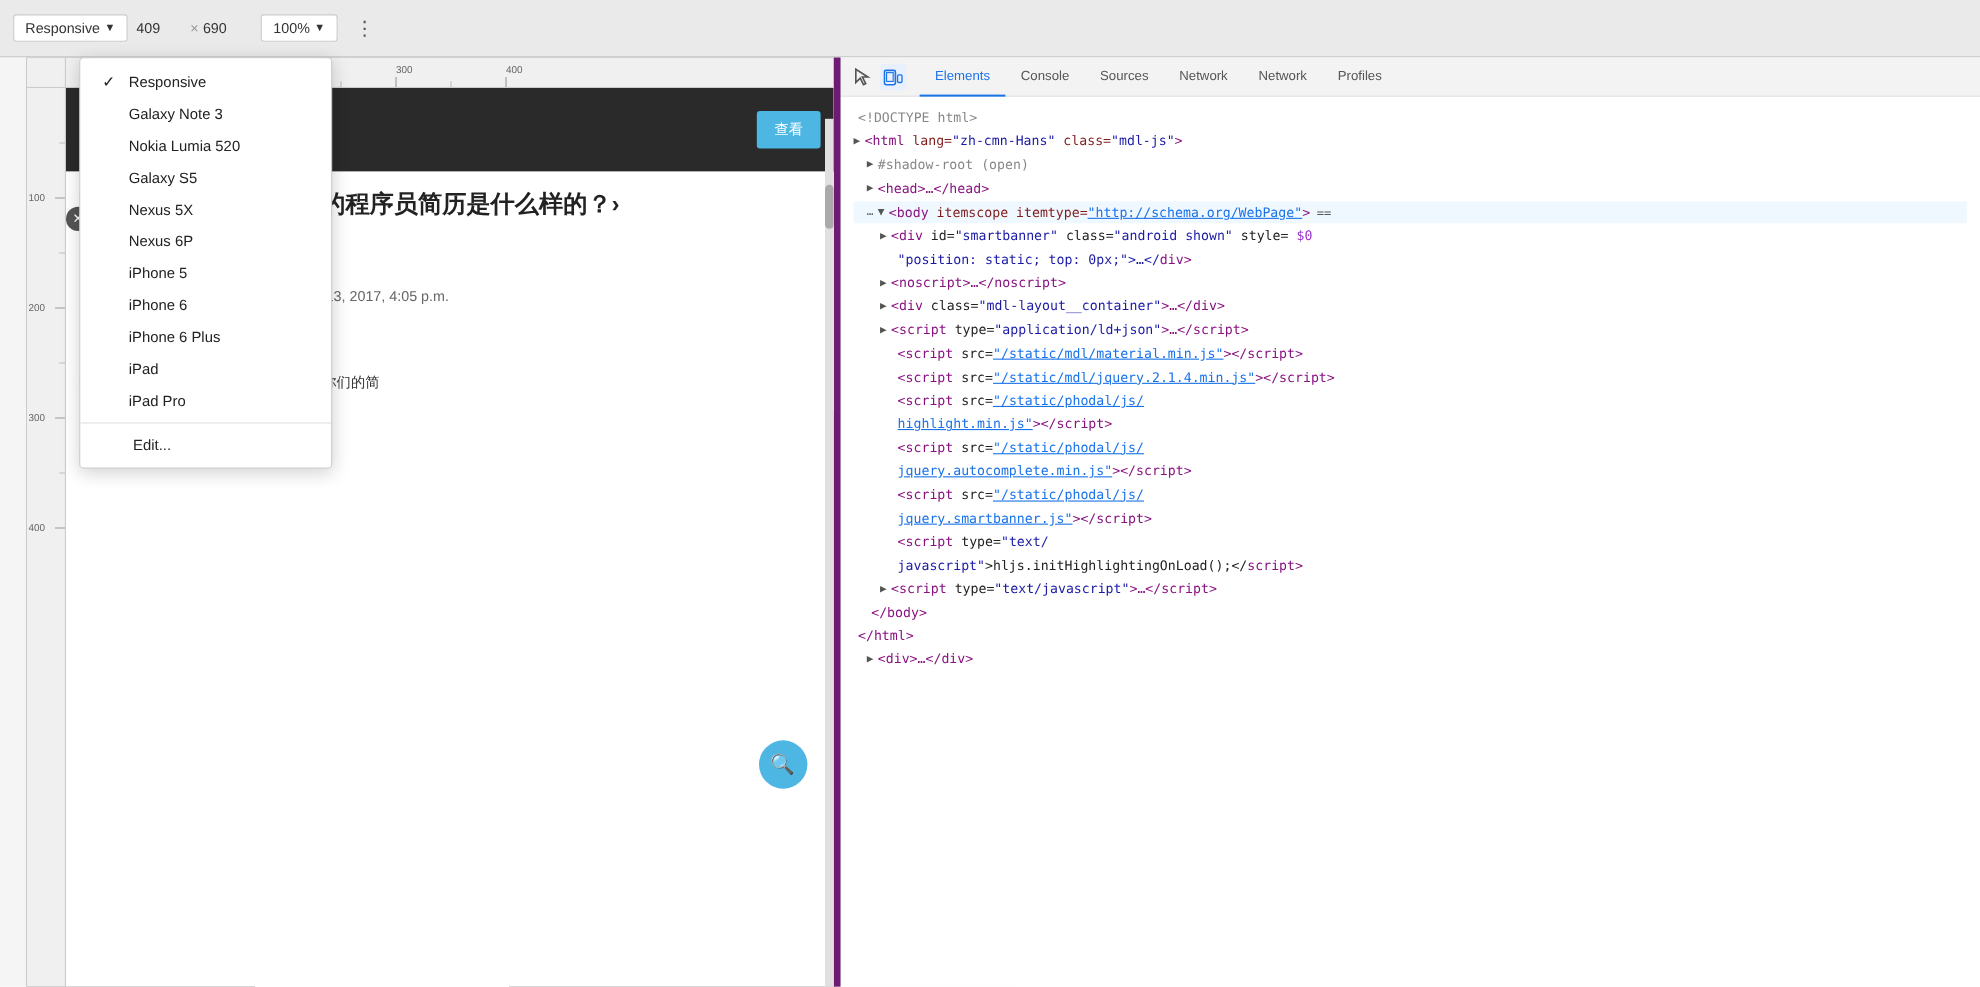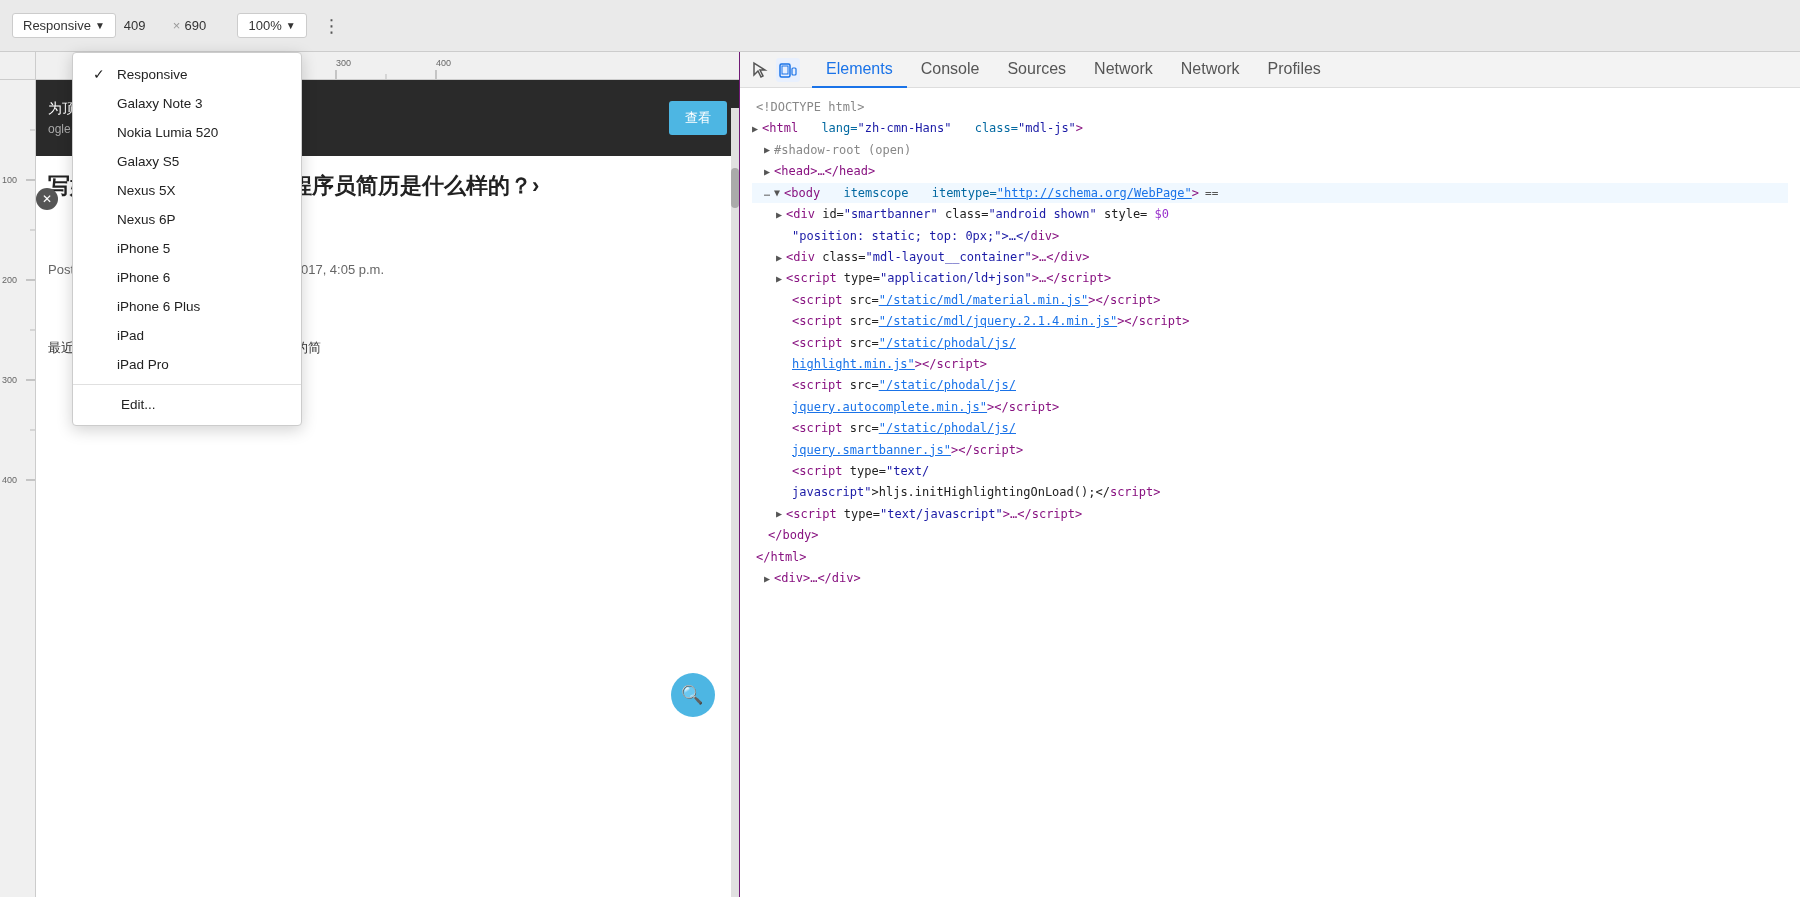--- a/index.html
+++ b/index.html
@@ -135,21 +135,22 @@
     }
 
     
     .browser-panel {
       width: 740px;
       background: #888;
       position: relative;
       display: flex;
       flex-direction: column;
       overflow: hidden;
-      border-right: 1px solid #701a75;
+      border-right: 6px solid #701a75;
+      margin-left: 24px;
     }
 
     
     .ruler-corner {
       position: absolute;
       top: 0; left: 0;
       width: 36px;
       height: 28px;
       background: #f0f0f0;
       border-right: 1px solid #ccc;
@@ -325,21 +326,21 @@
     }
     .devtools-icon.active {
       background: #e8f0fe;
       color: #1a73e8;
     }
     .devtools-tab {
       padding: 0 14px;
       height: 36px;
       display: flex;
       align-items: center;
-      font-size: 16px;
+      font-size: 12px;
       color: #555;
       cursor: pointer;
       border-bottom: 2px solid transparent;
       white-space: nowrap;
     }
     .devtools-tab.active {
       color: #1a73e8;
       border-bottom: 2px solid #1a73e8;
     }
     .devtools-content {
@@ -365,21 +366,21 @@
     }
     .expand-arrow.open::before { content: '▼'; }
     .expand-arrow.closed::before { content: '▶'; }
     .expand-arrow.none { visibility: hidden; }
     .indent-1 { padding-left: 12px; }
     .indent-2 { padding-left: 24px; }
     .indent-3 { padding-left: 36px; }
 
     .c-gray { color: #888; }
     .c-tag { color: #881280; }
-    .c-attr { color: #0369a1; margin-left: 16px; }
+    .c-attr { color: #7f1d1d; }
     .c-val { color: #1a1aa6; }
     .c-blue-link { color: #1a73e8; text-decoration: underline; cursor: pointer; }
     .c-purple { color: #9932cc; }
     .c-black { color: #222; }
     .highlighted-line {
       background: #f0f8ff;
     }
     .equals-sign {
       color: #555;
       margin-left: 6px;
@@ -590,23 +591,27 @@
       <div class="code-line indent-2">
         <span class="expand-arrow closed"></span>
         <span><span class="c-tag">&lt;div</span> <span class="c-black">id=</span><span class="c-val">"smartbanner"</span> <span class="c-black">class=</span><span class="c-val">"android shown"</span> <span class="c-black">style=</span> <span class="c-purple">$0</span></span>
       </div>
 
       <div class="code-line indent-3">
         <span class="expand-arrow none"></span>
         <span><span class="c-val">"position: static; top: 0px;"&gt;…&lt;/</span><span class="c-tag">div</span><span class="c-tag">&gt;</span></span>
       </div>
 
-
       <div class="code-line indent-2">
         <span class="expand-arrow closed"></span>
+        <span><span class="c-tag">&lt;noscript&gt;…&lt;/noscript&gt;</span></span>
+      </div>
+
+      <div class="code-line indent-2">
+        <span class="expand-arrow closed"></span>
         <span><span class="c-tag">&lt;div</span> <span class="c-black">class=</span><span class="c-val">"mdl-layout__container"</span><span class="c-tag">&gt;…&lt;/div&gt;</span></span>
       </div>
 
       <div class="code-line indent-2">
         <span class="expand-arrow closed"></span>
         <span><span class="c-tag">&lt;script</span> <span class="c-black">type=</span><span class="c-val">"application/ld+json"</span><span class="c-tag">&gt;…&lt;/script&gt;</span></span>
       </div>
 
       <div class="code-line indent-3">
         <span class="expand-arrow none"></span>

